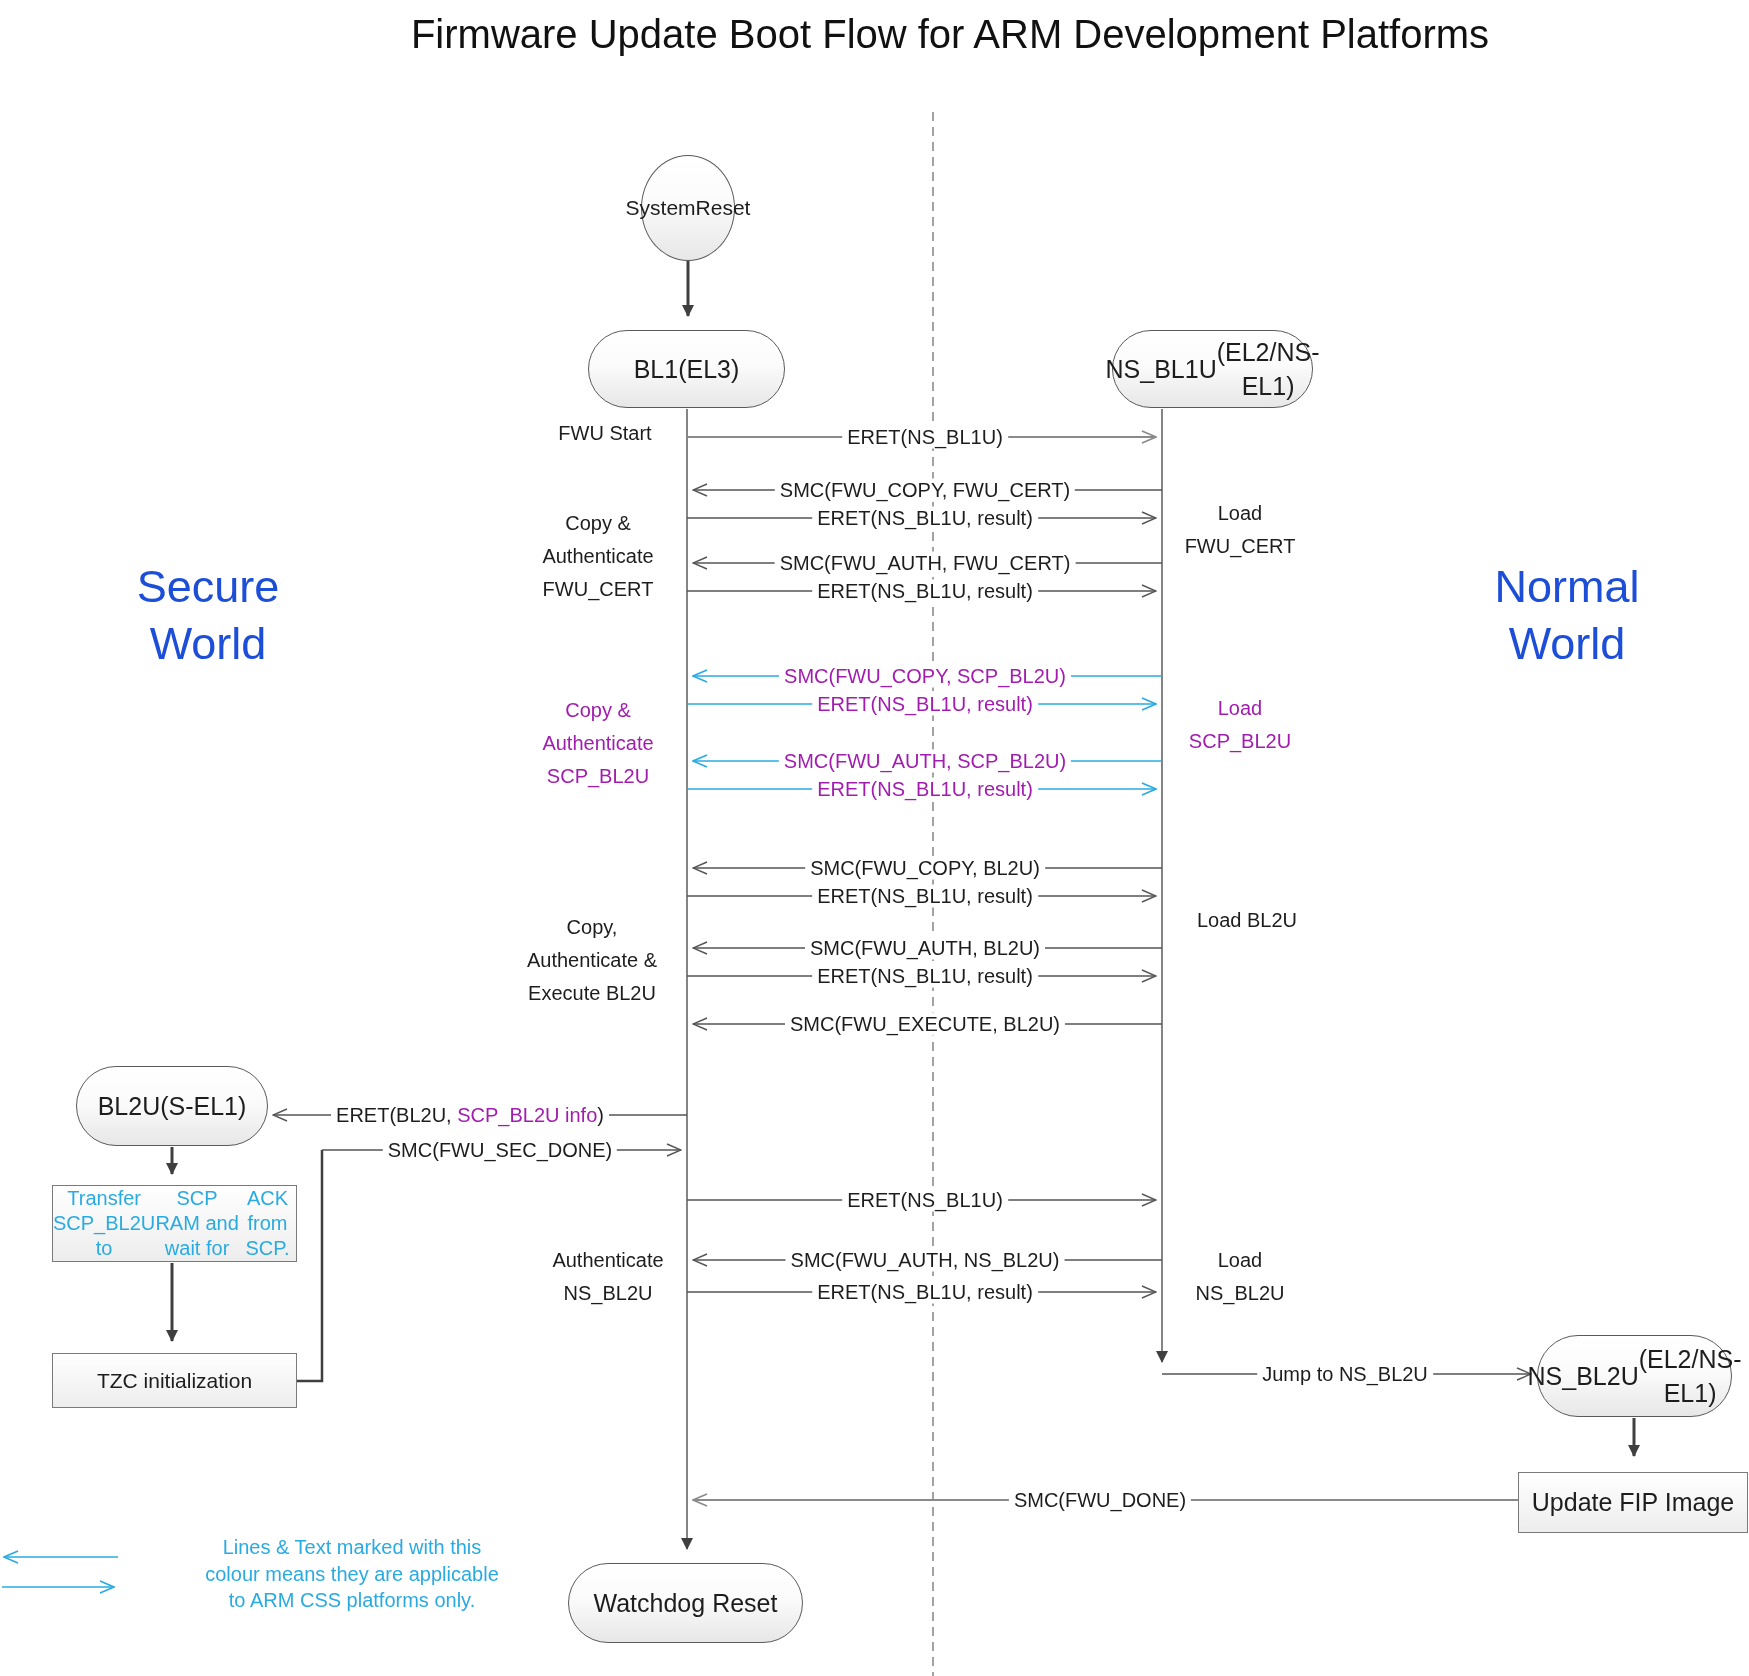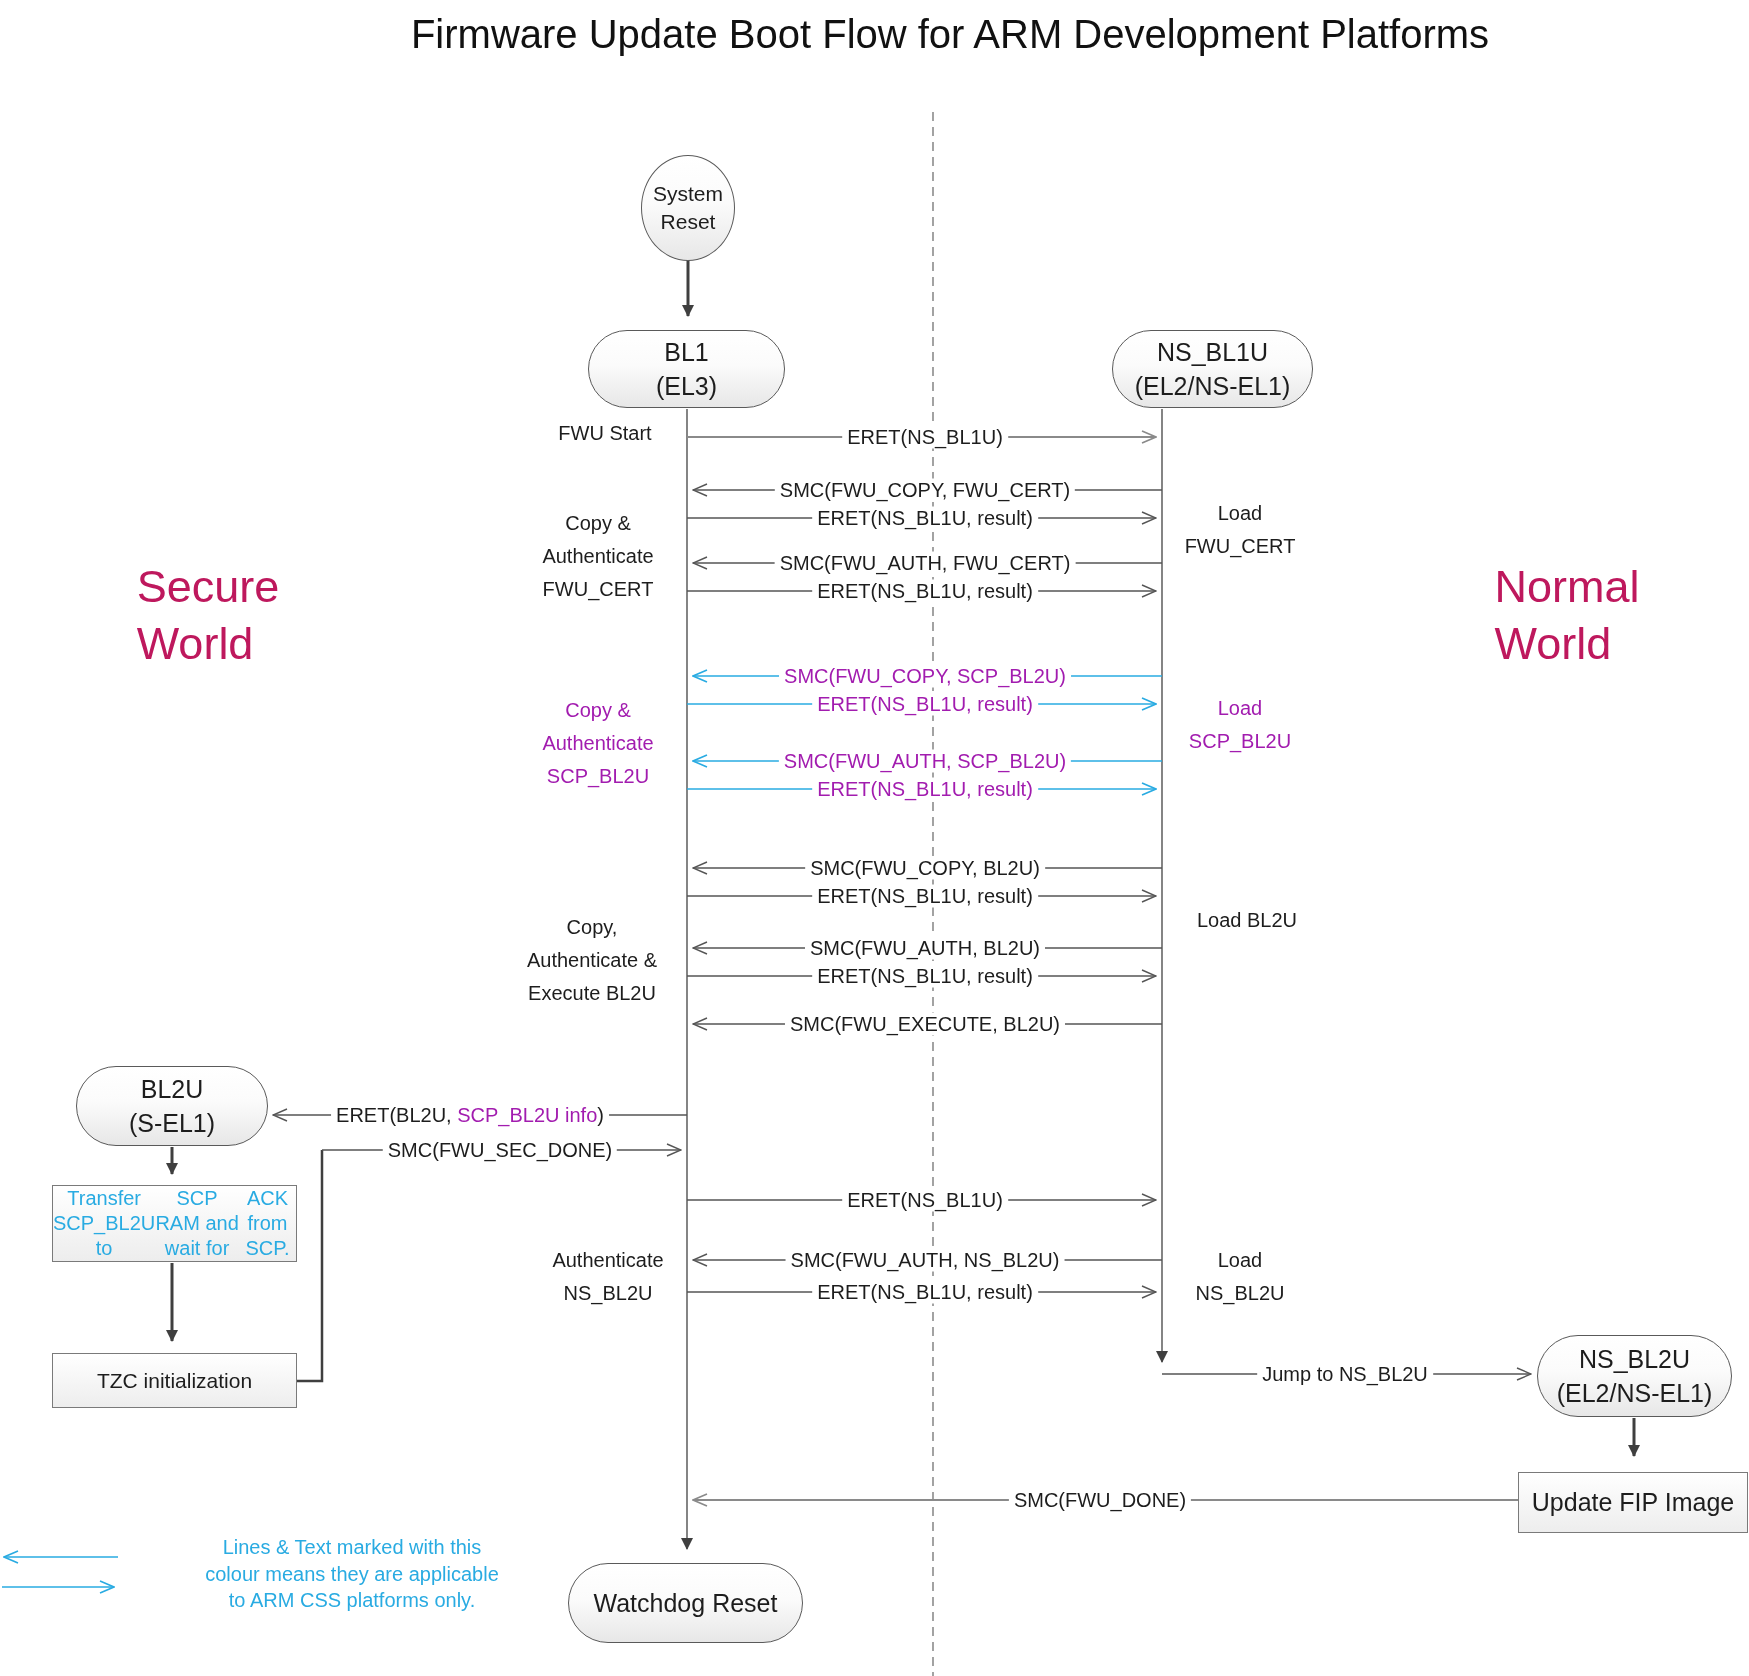--- a/index.html
+++ b/index.html
@@ -6,25 +6,25 @@
   #canvas{position:relative;width:1749px;height:1676px;background:#fff;overflow:hidden;}
   svg.layer{position:absolute;left:0;top:0;}
   .ml{stroke:#555;stroke-width:1.3;}
   .mg{stroke:#8a8a8a;stroke-width:2;}
   .mb{stroke:#29ABE2;stroke-width:1.5;}
   .lifeline{stroke:#666;stroke-width:1.6;}
   .thick{stroke:#3f3f3f;stroke-width:3;}
   .elbow{stroke:#3f3f3f;stroke-width:2.5;fill:none;}
   .divider{stroke:#999;stroke-width:1.8;stroke-dasharray:9 6;}
   .title{position:absolute;left:950px;top:12px;transform:translateX(-50%);font-size:40px;white-space:nowrap;color:#111;}
-  .world{position:absolute;transform:translate(-50%,-50%);font-size:45px;line-height:57px;text-align:left;color:#be185d;}
+  .world{position:absolute;transform:translate(-50%,-50%);font-size:45px;line-height:57px;text-align:center;color:#1d4ed8;}
   .msg{position:absolute;transform:translate(-50%,-50%);white-space:nowrap;font-size:20px;line-height:23px;background:#fff;padding:0 5px;}
   .sidelabel{position:absolute;transform:translate(-50%,-50%);text-align:center;font-size:20px;line-height:33px;white-space:nowrap;}
   .blue{color:#a21caf;}
-  .node{position:absolute;display:flex;flex-direction:column;align-items:center;justify-content:center;
+  .node{position:absolute;display:flex;flex-direction:row;align-items:center;justify-content:center;
         border:1.5px solid #5a5a5a;background:linear-gradient(180deg,#ffffff 0%,#fbfbfb 45%,#e7e7e7 100%);
         font-size:25px;line-height:34px;text-align:center;box-sizing:border-box;}
   .stadium{border-radius:42px;}
   .ellipse{border-radius:50%;font-size:21px;line-height:28px;}
   .rectbox{position:absolute;display:flex;align-items:center;justify-content:center;
         border:1px solid #7a7a7a;background:linear-gradient(180deg,#ffffff,#ededed);
         text-align:center;box-sizing:border-box;}
   #node-system-reset{left:641px;top:155px;width:94px;height:106px;}
   #node-bl1{left:588px;top:330px;width:197px;height:78px;}
   #node-ns-bl1u{left:1112px;top:330px;width:201px;height:78px;}

